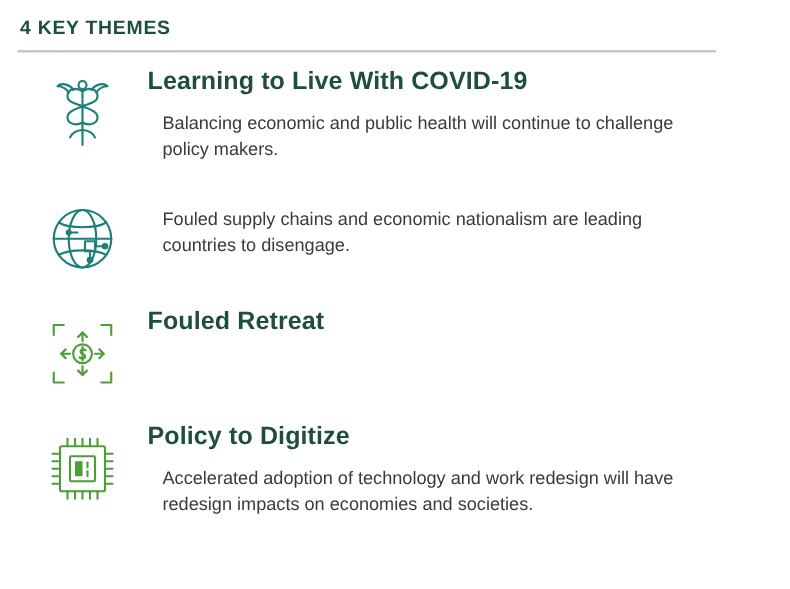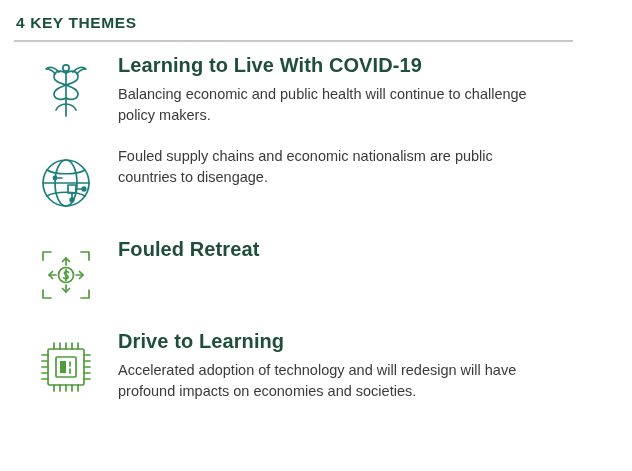--- a/index.html
+++ b/index.html
@@ -64,21 +64,21 @@
     font-weight: bold;
     color: #1f4f3c;
     line-height: 1.15;
     margin: 0 0 7px 0;
     letter-spacing: 0.1px;
   }
   .theme-desc {
     font-size: 14.5px;
     line-height: 1.42;
     color: #3a3a3a;
-    margin: 0;
+    margin: 12px;
     max-width: 500px;
   }
   .icon-svg {
     display: block;
   }
 </style>
 </head>
 <body>
 
 <div class="page">
@@ -118,21 +118,21 @@
           <rect x="33" y="33" width="8" height="8"></rect>
           <line x1="41" y1="37" x2="49" y2="37"></line>
           <line x1="37" y1="41" x2="37" y2="48"></line>
           <circle cx="49" cy="37" r="1.8" fill="#1c7f7a"></circle>
           <circle cx="37" cy="48" r="1.8" fill="#1c7f7a"></circle>
           <line x1="21" y1="26" x2="27" y2="26"></line>
           <circle cx="20" cy="26" r="1.6" fill="#1c7f7a"></circle>
         </svg>
       </div>
       <div class="text-cell">
-        <div class="theme-desc">Fouled supply chains and economic nationalism are public countries to disengage.</div>
+        <div class="theme-desc">Fouled supply chains and economic nationalism are leading countries to disengage.</div>
       </div>
     </div>
 
     <div class="theme-row">
       <div class="icon-cell">
         <svg class="icon-svg" width="62" height="62" viewBox="0 0 62 62" fill="none" stroke="#4f9c3a" stroke-width="1.7" stroke-linecap="round" stroke-linejoin="round">
           <polyline points="8,16 8,8 16,8"></polyline>
           <polyline points="54,16 54,8 46,8"></polyline>
           <polyline points="8,46 8,54 16,54"></polyline>
           <polyline points="54,46 54,54 46,54"></polyline>
@@ -186,19 +186,19 @@
           <line x1="49" y1="25" x2="55" y2="25"></line>
           <line x1="49" y1="31" x2="55" y2="31"></line>
           <line x1="49" y1="37" x2="55" y2="37"></line>
           <line x1="49" y1="43" x2="55" y2="43"></line>
           <rect x="25" y="25" width="6" height="12" fill="#4f9c3a" stroke="none"></rect>
           <line x1="35" y1="26" x2="35" y2="30"></line>
           <line x1="35" y1="33" x2="35" y2="37"></line>
         </svg>
       </div>
       <div class="text-cell">
-        <div class="theme-title">Drive to Learning</div>
-        <div class="theme-desc">Accelerated adoption of technology and will redesign will have profound impacts on economies and societies.</div>
+        <div class="theme-title">Policy to Digitize</div>
+        <div class="theme-desc">Accelerated adoption of technology and work redesign will have redesign impacts on economies and societies.</div>
       </div>
     </div>
 
   </div>
 </div>
 
 </body></html>

